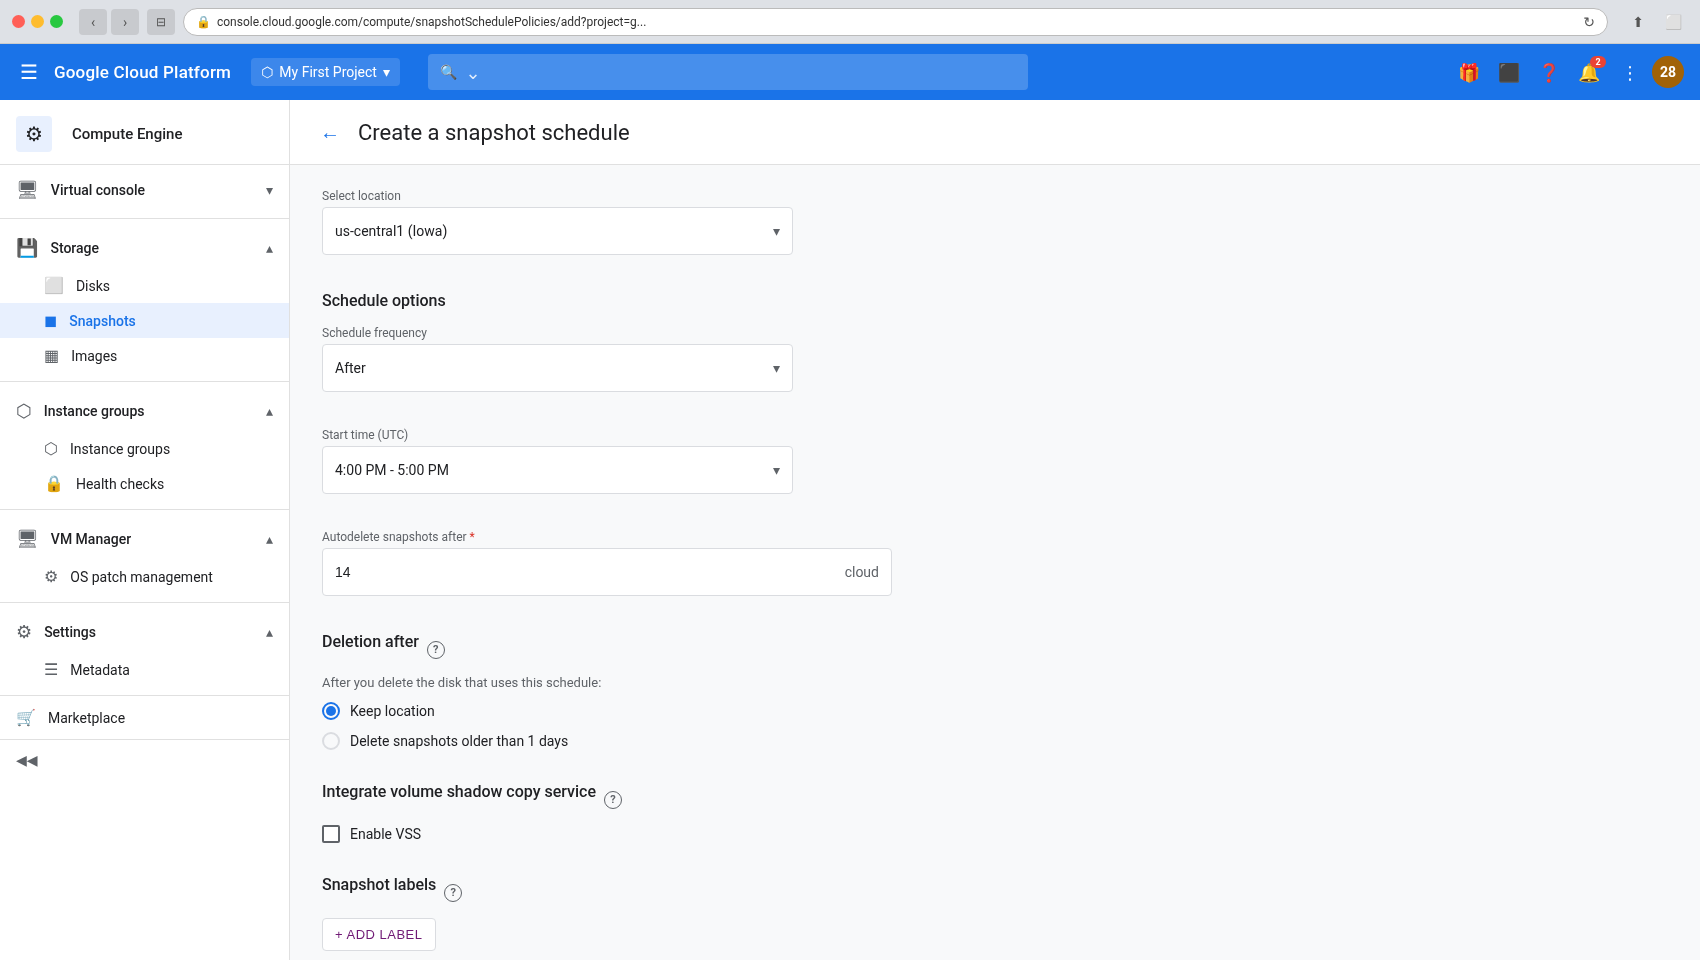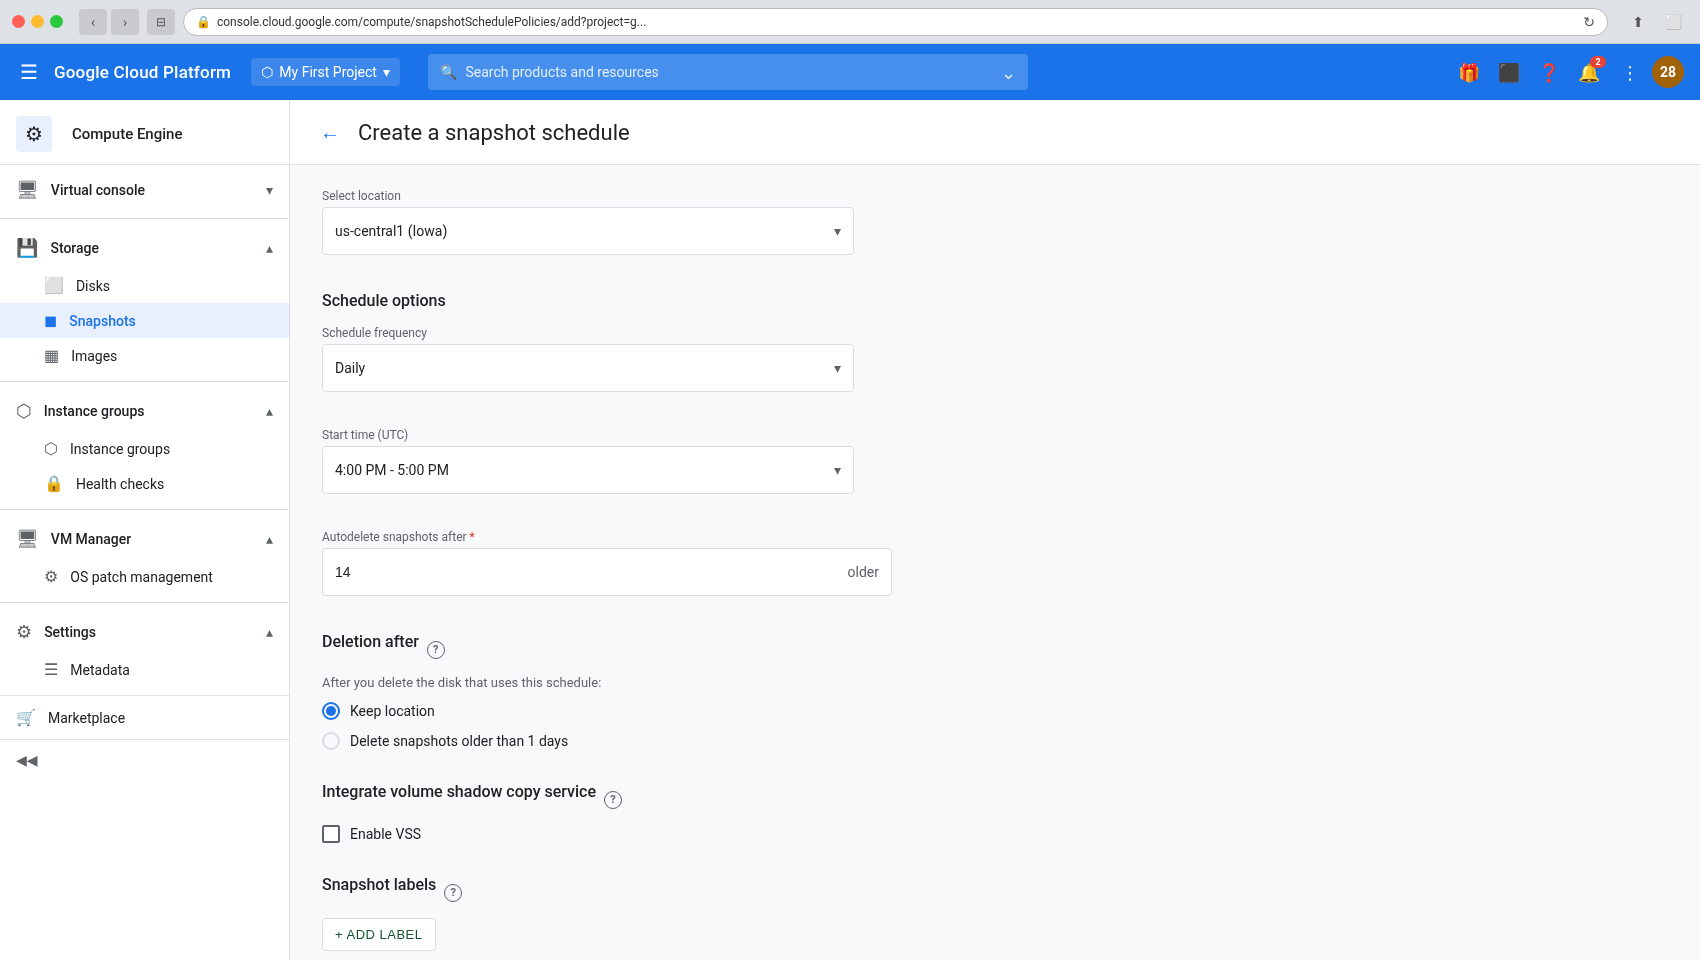--- a/index.html
+++ b/index.html
@@ -218,21 +218,21 @@
     .field-group { margin-bottom: 36px; }
     .field-label {
       font-size: 12px;
       color: #5f6368;
       margin-bottom: 4px;
       display: block;
     }
     .field-label-required::after { content: ' *'; color: #d93025; }
 
     .select-field {
-      width: 532px;
+      width: 471px;
       height: 48px;
       border: 1px solid #dadce0;
       border-radius: 4px;
       background: white;
       padding: 0 12px;
       font-size: 14px;
       color: #202124;
       display: flex;
       align-items: center;
       justify-content: space-between;
@@ -334,21 +334,21 @@
 
     
     .add-label-btn {
       display: flex;
       align-items: center;
       gap: 4px;
       padding: 8px 12px;
       border: 1px solid #dadce0;
       border-radius: 4px;
       background: white;
-      color: #14532d;
+      color: #701a75;
       font-size: 13px;
       font-weight: 500;
       cursor: pointer;
       letter-spacing: 0.5px;
     }
   </style>
 </head>
 <body>
 
 <div class="browser-chrome">
@@ -376,21 +376,20 @@
 <div class="topbar">
   <div class="topbar-menu">☰</div>
   <div class="topbar-logo">Google Cloud Platform</div>
   <div class="topbar-project">
     <span style="font-size:14px;">⬡</span>
     <span>My First Project</span>
     <span>▾</span>
   </div>
   <div class="search-bar">
     <span>🔍</span>
-    <span class="search-text">Search products and resources</span>
     <span class="search-expand">⌄</span>
   </div>
   <div class="topbar-actions">
     <div class="topbar-icon-btn">🎁</div>
     <div class="topbar-icon-btn">⬛</div>
     <div class="topbar-icon-btn">❓</div>
     <div class="topbar-icon-btn" style="position:relative;">
       🔔
       <span class="badge">2</span>
     </div>
@@ -530,38 +529,38 @@
           </div>
         </div>
       </div>
 
       <div class="form-section">
         <div class="form-section-title">Schedule options</div>
 
         <div class="field-group">
           <label class="field-label">Schedule frequency</label>
           <div class="select-field">
-            <span>Daily</span>
+            <span>After</span>
             <span class="select-arrow">▾</span>
           </div>
         </div>
 
         <div class="field-group">
           <label class="field-label">Start time (UTC)</label>
           <div class="select-field">
             <span>4:00 PM - 5:00 PM</span>
             <span class="select-arrow">▾</span>
           </div>
         </div>
 
         <div class="field-group">
           <label class="field-label field-label-required">Autodelete snapshots after</label>
           <div class="text-input-wrapper">
             <input class="text-input" type="text" value="14" style="">
-            <span class="input-suffix">older</span>
+            <span class="input-suffix">cloud</span>
           </div>
         </div>
       </div>
 
       <div class="form-section">
         <div class="section-title-row">
           <span class="form-section-title">Deletion after</span>
           <div class="help-icon">?</div>
         </div>
         <p class="subtitle-text">After you delete the disk that uses this schedule:</p>

